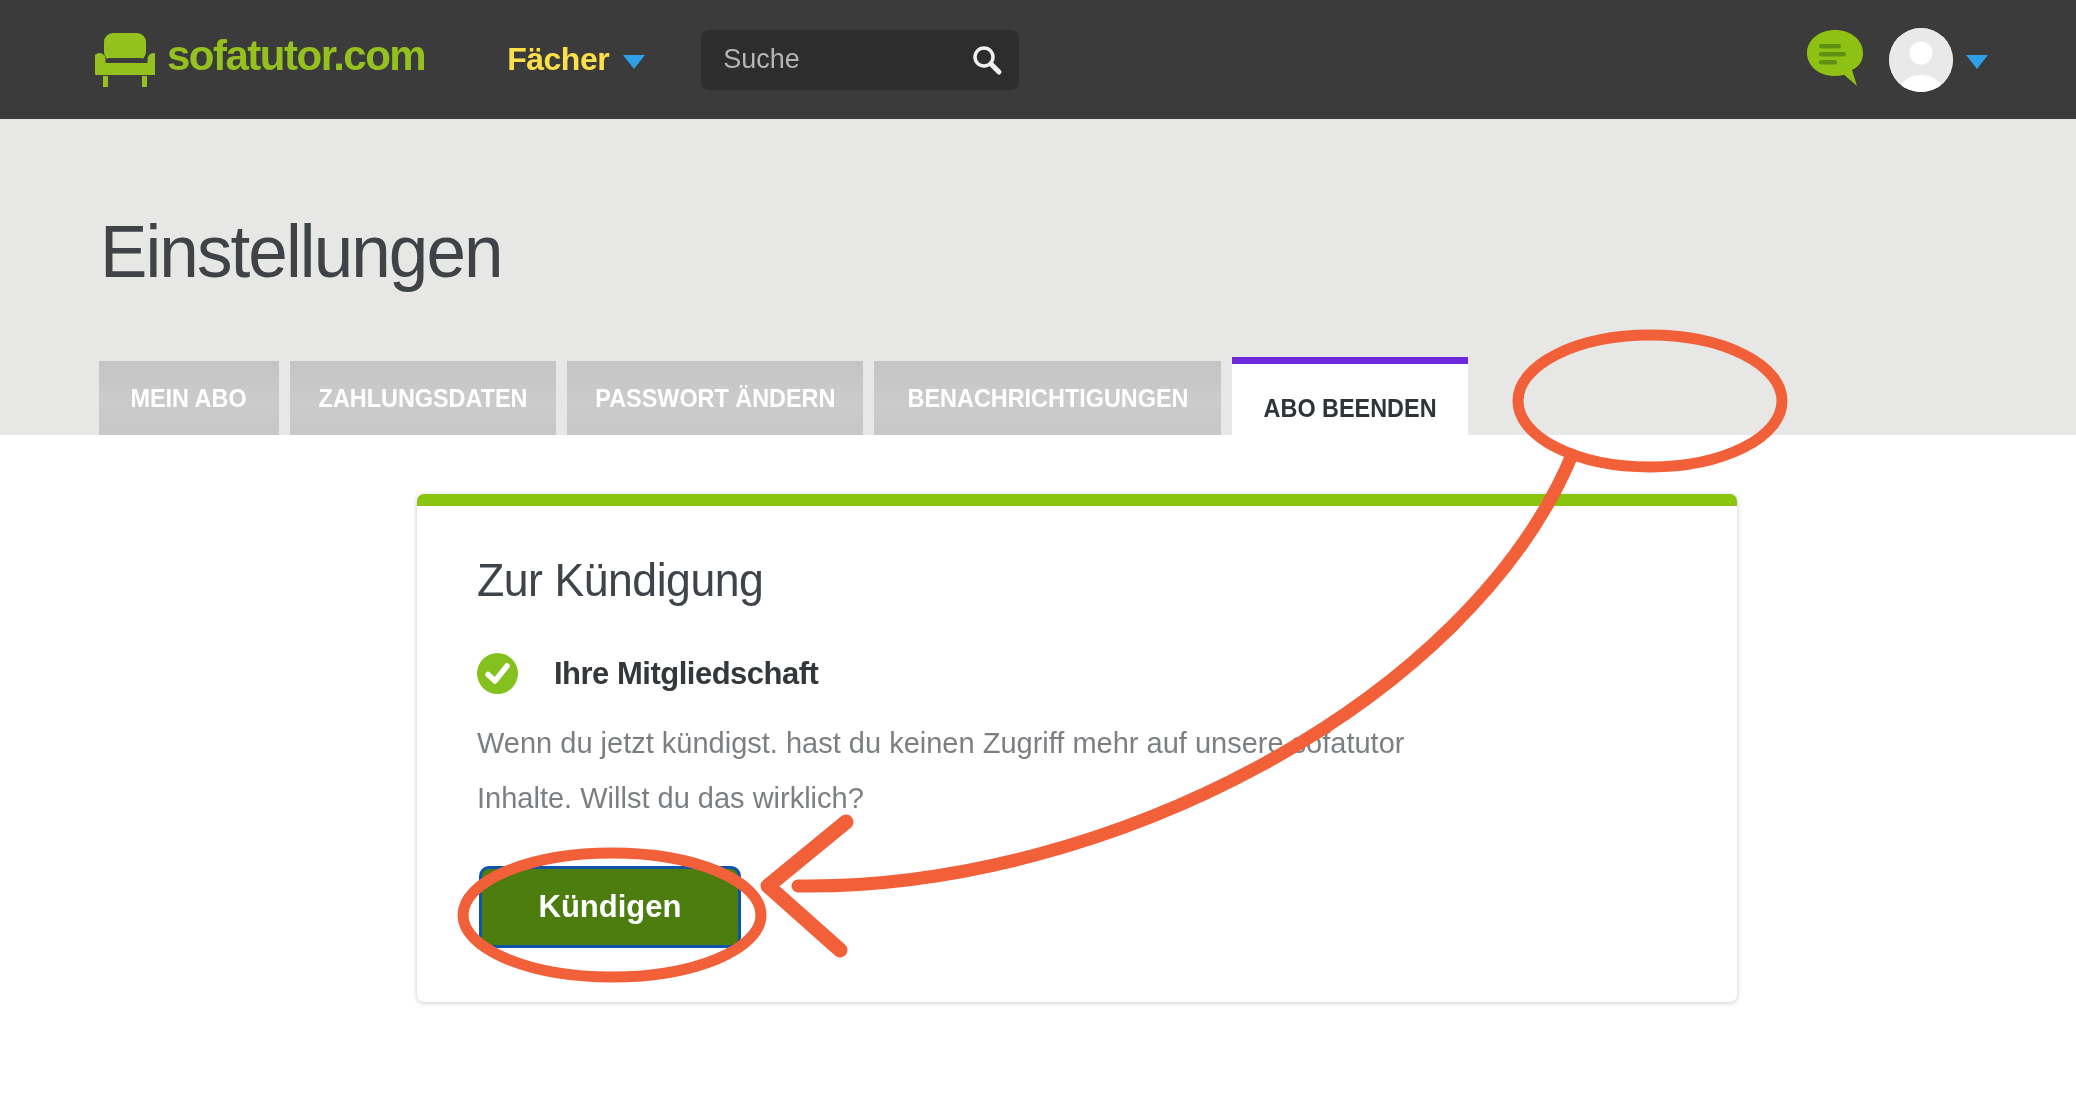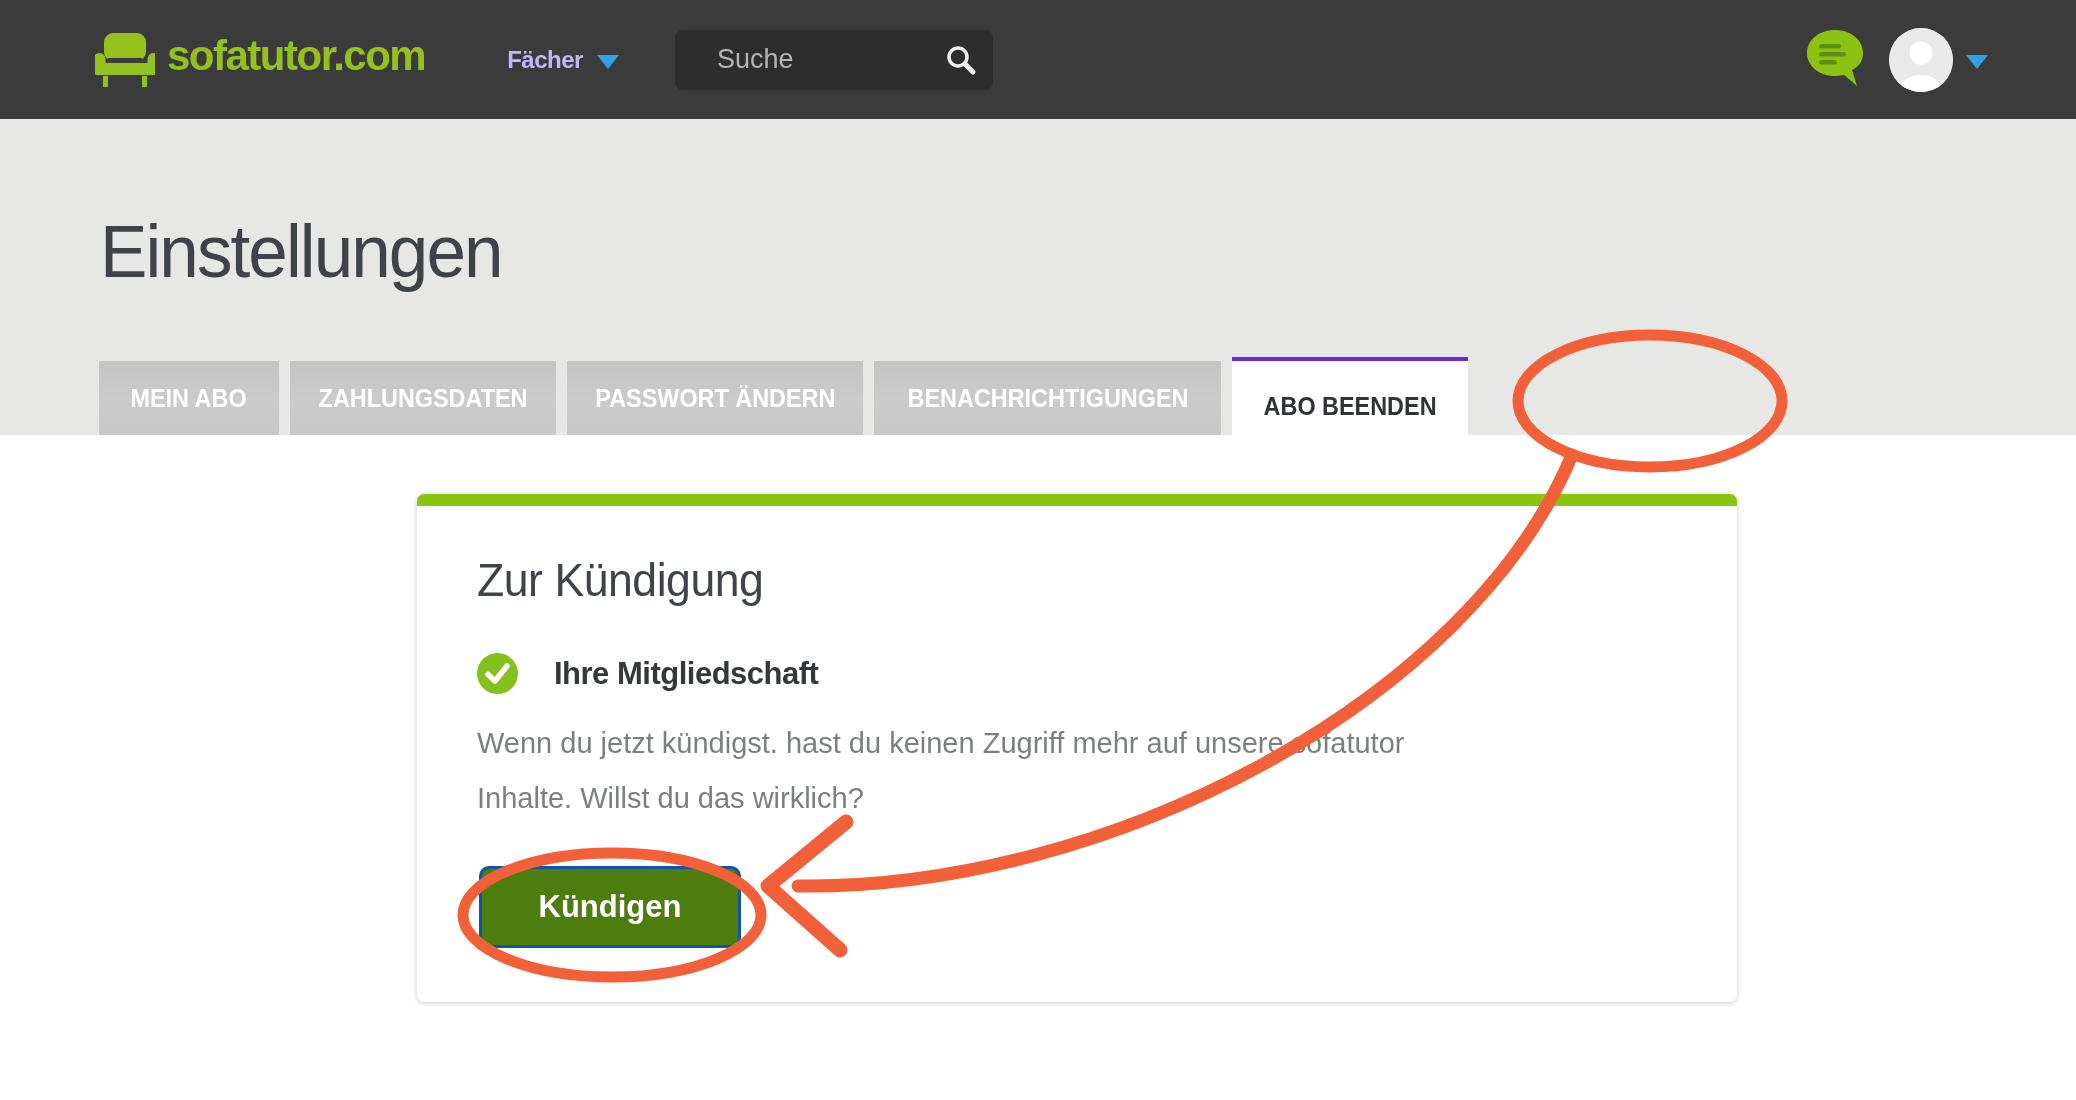--- a/index.html
+++ b/index.html
@@ -19,29 +19,29 @@
   }
   .logo { display:flex; align-items:flex-start; margin-left:95px; cursor:pointer; }
   .logo svg { display:block; }
   .logo-text {
     color:#95c11f; font-size:42px; font-weight:bold;
     letter-spacing:-1.5px; margin-left:12px;
   }
   .menu-link {
     display:flex; align-items:center; margin-left:82px; cursor:pointer;
   }
-  .menu-label { color:#c4b5fd; font-size:24px; font-weight:bold; letter-spacing:-0.5px; }
+  .menu-label { color:#fde047; font-size:32px; font-weight:bold; letter-spacing:-0.5px; }
   .caret-down {
     width:0; height:0; margin-left:14px; margin-top:4px;
     border-left:11px solid transparent; border-right:11px solid transparent;
     border-top:14px solid #2da0e8;
   }
   .search-box {
     position:relative; margin-left:56px;
-    width:318px; height:60px; background:#2d2d2d; border-radius:8px;padding-left:20px;
+    width:318px; height:60px; background:#2d2d2d; border-radius:8px;
   }
   .search-box input {
     width:100%; height:100%; background:transparent; border:none; outline:none;
     color:#cccccc; font-size:27px; padding:0 60px 0 22px;
     font-family:"Liberation Sans", sans-serif;
   }
   .search-box input::placeholder { color:#b5b5b5; opacity:1; }
   .search-icon { position:absolute; right:16px; top:14px; }
   .nav-spacer { flex:1; }
   .bubble-icon { margin-right:20px; cursor:pointer; }
@@ -68,21 +68,21 @@
     height:74px; display:flex; align-items:center; justify-content:center;
     background:linear-gradient(180deg,#c4c4c4 0%,#cbcbcb 55%,#c7c7c7 100%);
     color:#ffffff; font-size:26px; font-weight:bold;
     text-decoration:none; cursor:pointer; white-space:nowrap;
   }
   .tab span { transform:scaleX(.9); }
   .tab.w1{width:180px}.tab.w2{width:266px}.tab.w3{width:294px}
   .tab.w4{width:296px}.tab.w5{width:347px}.tab.w6{width:236px}
   .tab.active {
     height:95px; margin-bottom:-17px;
-    background:#ffffff; border-top:4px solid #6d28d9;
+    background:#ffffff; border-top:7px solid #6d28d9;
     color:#2f3438;
   }
 
   
   .card {
     position:absolute; left:417px; top:494px;
     width:1320px; height:508px;
     background:#ffffff; border-radius:7px;
     box-shadow:0 1px 5px rgba(0,0,0,0.22);
     z-index:3;

